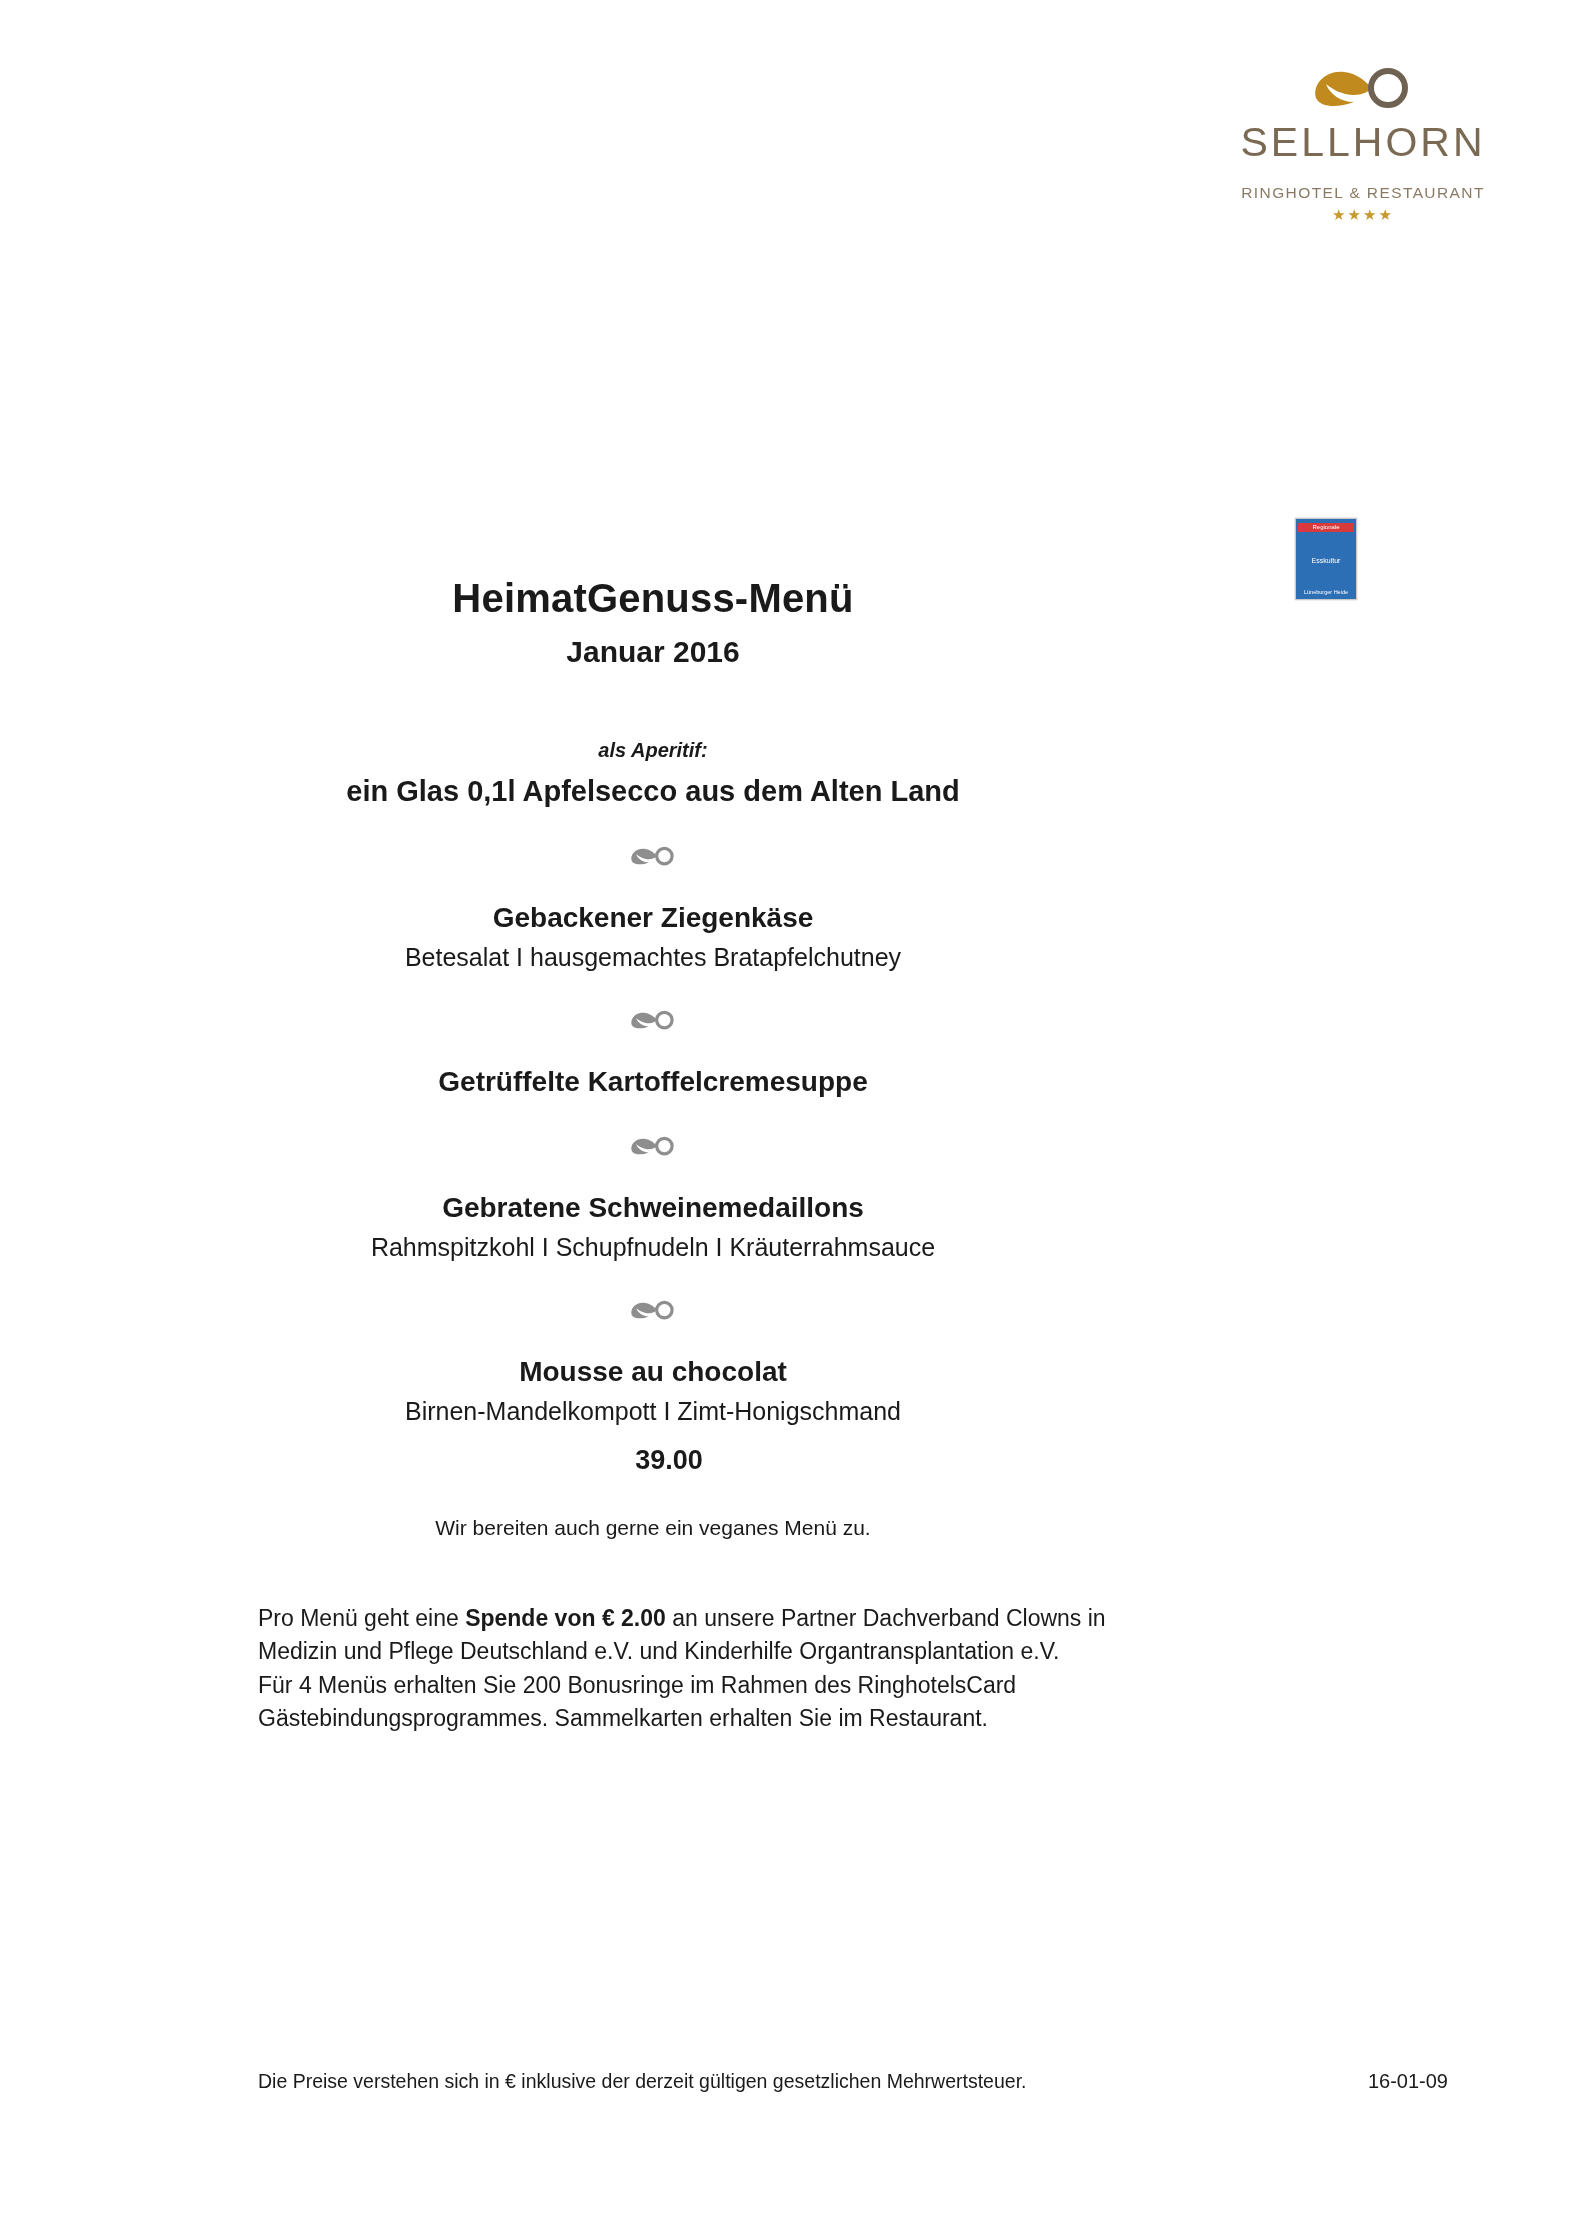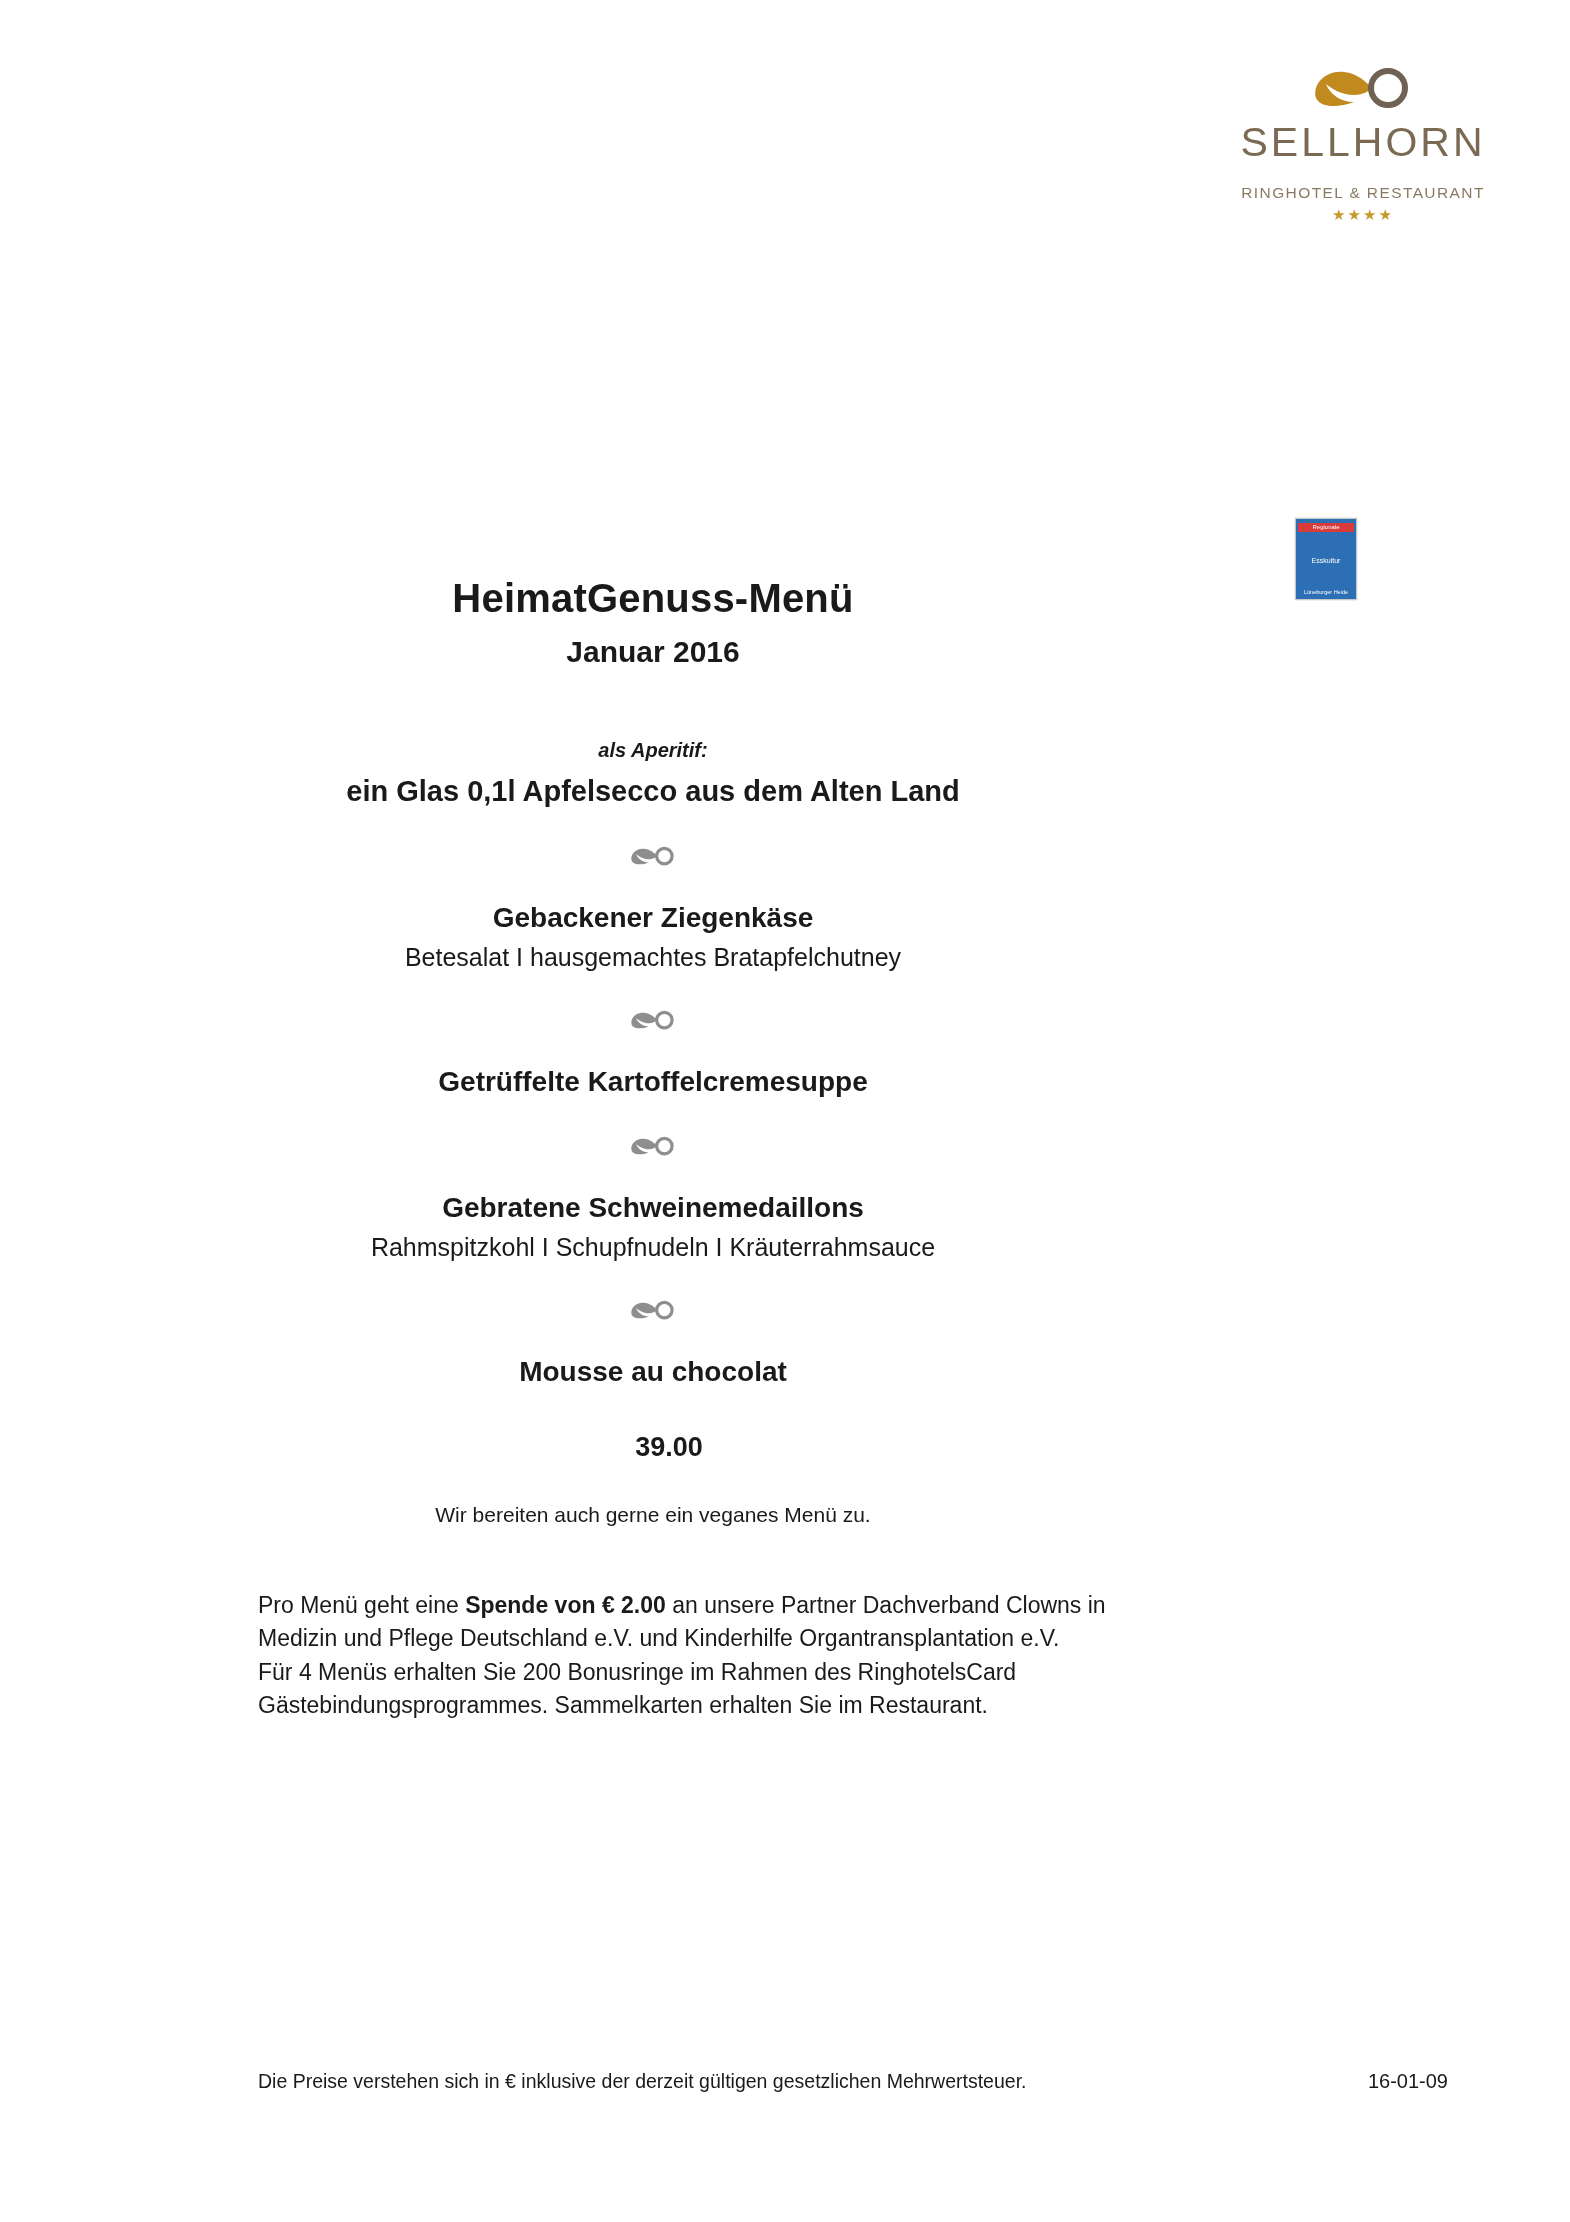--- a/index.html
+++ b/index.html
@@ -140,21 +140,21 @@
     font-weight: bold;
   }
   .course-desc {
     margin-top: 9px;
     font-size: 25px;
     font-weight: normal;
     color: #1a1a1a;
   }
 
   .price {
-    margin-top: 44px;
+    margin-top: 19px;
     font-size: 27px;
     font-weight: bold;
     padding-left: 32px;
   }
   .vegan-note {
     margin-top: 40px;
     font-size: 21px;
   }
 
   .donation {
@@ -244,20 +244,21 @@
 
   <div class="divider">
     <svg width="50" height="26" viewBox="0 0 110 56" xmlns="http://www.w3.org/2000/svg">
       <path d="M8 36 C4 22 18 8 36 10 C50 11.5 58 20 64 26 C60 30 54 33 46 33 C34 33 24 27 18 22 C22 32 32 40 46 40 C30 46 13 46 8 36 Z" fill="#8e8e8e"></path>
       <circle cx="80" cy="26" r="17" fill="none" stroke="#8e8e8e" stroke-width="7"></circle>
     </svg>
   </div>
 
   <div class="course center">
     <div class="course-name">Mousse au chocolat</div>
+    <div class="course-desc">Birnen-Mandelkompott I Zimt-Honigschmand</div>
   </div>
 
   <div class="center price">39.00</div>
 
   <div class="center vegan-note">Wir bereiten auch gerne ein veganes Menü zu.</div>
 
   <div class="donation">
     <span>Pro Menü geht eine </span><b>Spende von € 2.00</b><span> an unsere Partner Dachverband Clowns in</span><br>
     <span>Medizin und Pflege Deutschland e.V. und Kinderhilfe Organtransplantation e.V.</span><br>
     <span>Für 4 Menüs erhalten Sie 200 Bonusringe im Rahmen des RinghotelsCard</span><br>

